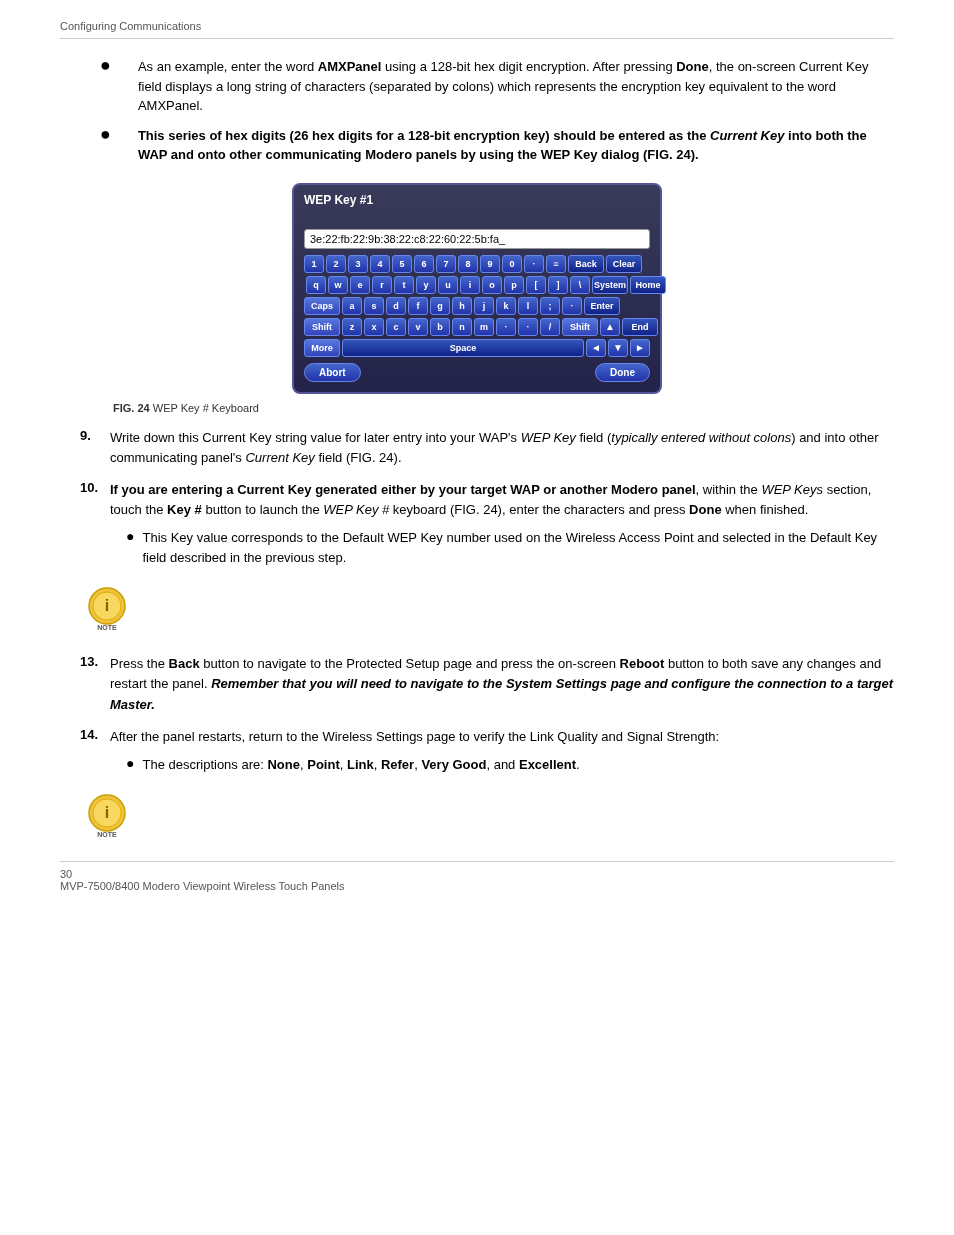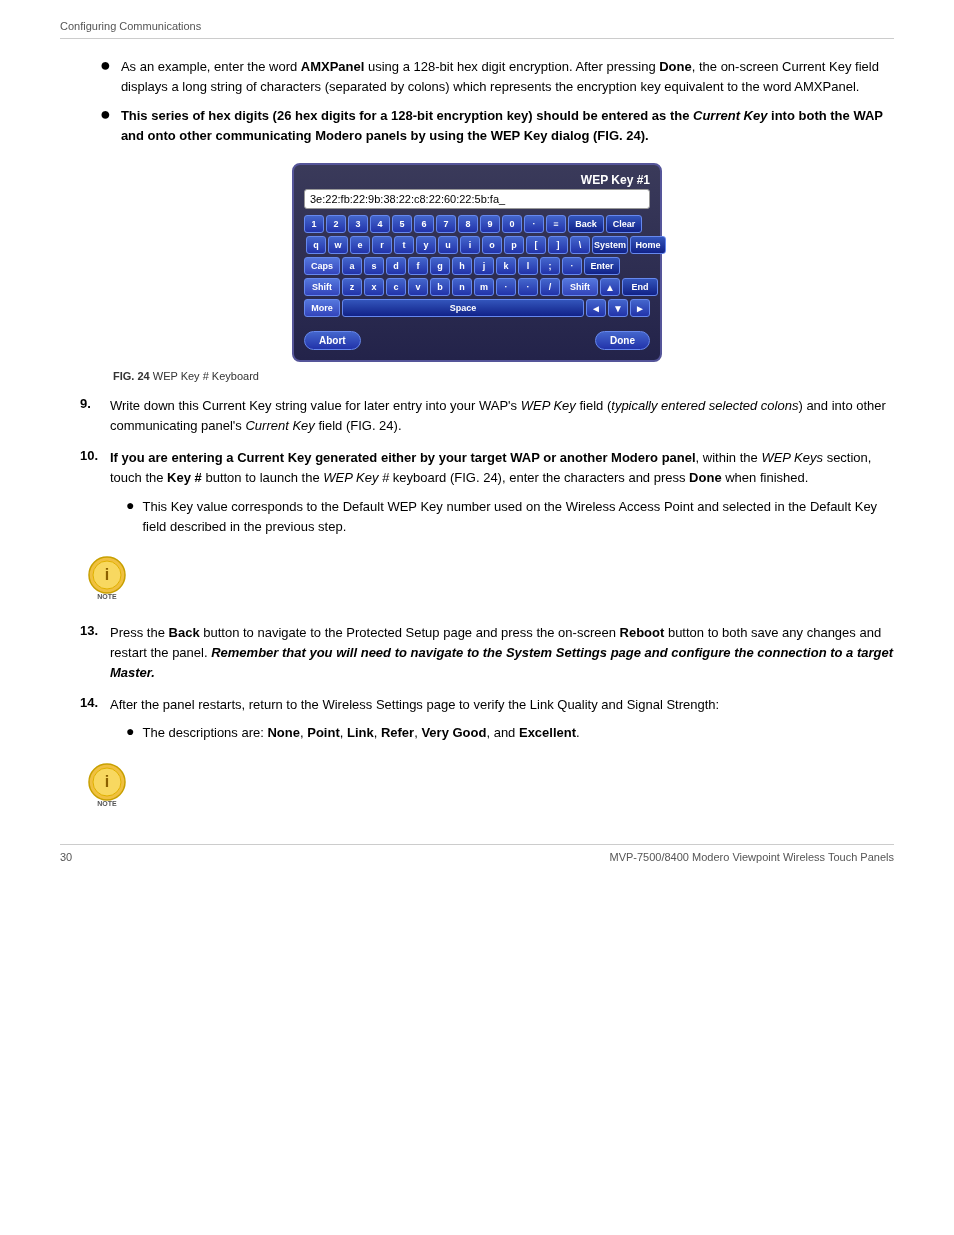--- a/index.html
+++ b/index.html
@@ -29,40 +29,41 @@
       margin-bottom: 10px;
     }
     .bullet-dot {
       font-size: 18px;
       margin-right: 10px;
       margin-top: -2px;
       flex-shrink: 0;
     }
     .bullet-text {
       line-height: 1.5;
+      margin-left: 17px;
     }
     
     .keyboard-container {
       display: flex;
       justify-content: center;
       margin: 18px 0 8px 0;
     }
     .keyboard-dialog {
       background: linear-gradient(180deg, #3a3a5a 0%, #23234a 100%);
       border: 2px solid #555599;
       border-radius: 8px;
       padding: 8px 10px 10px 10px;
       width: 370px;
     }
     .kbd-title {
-      text-align: right;
+      text-align: left;
       color: #fff;
       font-size: 12px;
       font-weight: bold;
-      margin-bottom: 2px;
+      margin-bottom: 22px;
     }
     .kbd-input-row {
       background: #fff;
       border: 1px solid #999;
       border-radius: 3px;
       padding: 3px 5px;
       font-size: 11px;
       color: #000;
       margin-bottom: 6px;
       min-height: 20px;
@@ -102,21 +103,21 @@
     }
     .kbd-key.special {
       background: linear-gradient(180deg, #5577dd 0%, #3344bb 100%);
     }
     .kbd-key.action {
       background: linear-gradient(180deg, #3355bb 0%, #112288 100%);
     }
     .kbd-bottom-row {
       display: flex;
       justify-content: space-between;
-      margin-top: 14px;
+      margin-top: 6px;
       align-items: flex-end;
     }
     .kbd-abort {
       background: linear-gradient(180deg, #4466cc 0%, #2233aa 100%);
       border: 1px solid #6688ee;
       border-radius: 12px;
       color: #fff;
       font-size: 10px;
       font-weight: bold;
       padding: 3px 14px;
@@ -180,25 +181,26 @@
     }
     .inner-bullet {
       display: flex;
       align-items: flex-start;
       margin-top: 8px;
       margin-left: 16px;
     }
     .page-footer {
       border-top: 1px solid #ccc;
       padding-top: 6px;
-      margin-top: 30px;
+      margin-top: 16px;
       display: flex;
       justify-content: space-between;
       font-size: 11px;
       color: #555;
+      flex-direction: column;
     }
     
     .arrow-key {
       font-size: 10px;
     }
   </style>
 </head>
 <body>
 
 <div class="page-header">
@@ -316,21 +318,21 @@
 <div class="fig-caption">
   <span class="fig-label">FIG. 24</span>
   <span>  WEP Key # Keyboard</span>
 </div>
 
 <div class="numbered-list">
 
   <div class="numbered-item">
     <div class="num-label">9.</div>
     <div class="num-content">
-      Write down this Current Key string value for later entry into your WAP's <em>WEP Key</em> field (<em>typically entered selected colons</em>) and into other communicating panel's <em>Current Key</em> field (FIG. 24).
+      Write down this Current Key string value for later entry into your WAP's <em>WEP Key</em> field (<em>typically entered without colons</em>) and into other communicating panel's <em>Current Key</em> field (FIG. 24).
     </div>
   </div>
 
   <div class="numbered-item">
     <div class="num-label">10.</div>
     <div class="num-content">
       <strong>If you are entering a Current Key generated either by your target WAP or another Modero panel</strong>, within the <em>WEP Keys</em> section, touch the <strong>Key #</strong> button to launch the <em>WEP Key #</em> keyboard (FIG. 24), enter the characters and press <strong>Done</strong> when finished.
       <div class="inner-bullet">
         <span class="bullet-dot" style="font-size:14px;margin-right:8px;">●</span>
         <span>This Key value corresponds to the Default WEP Key number used on the Wireless Access Point and selected in the Default Key field described in the previous step.</span>

